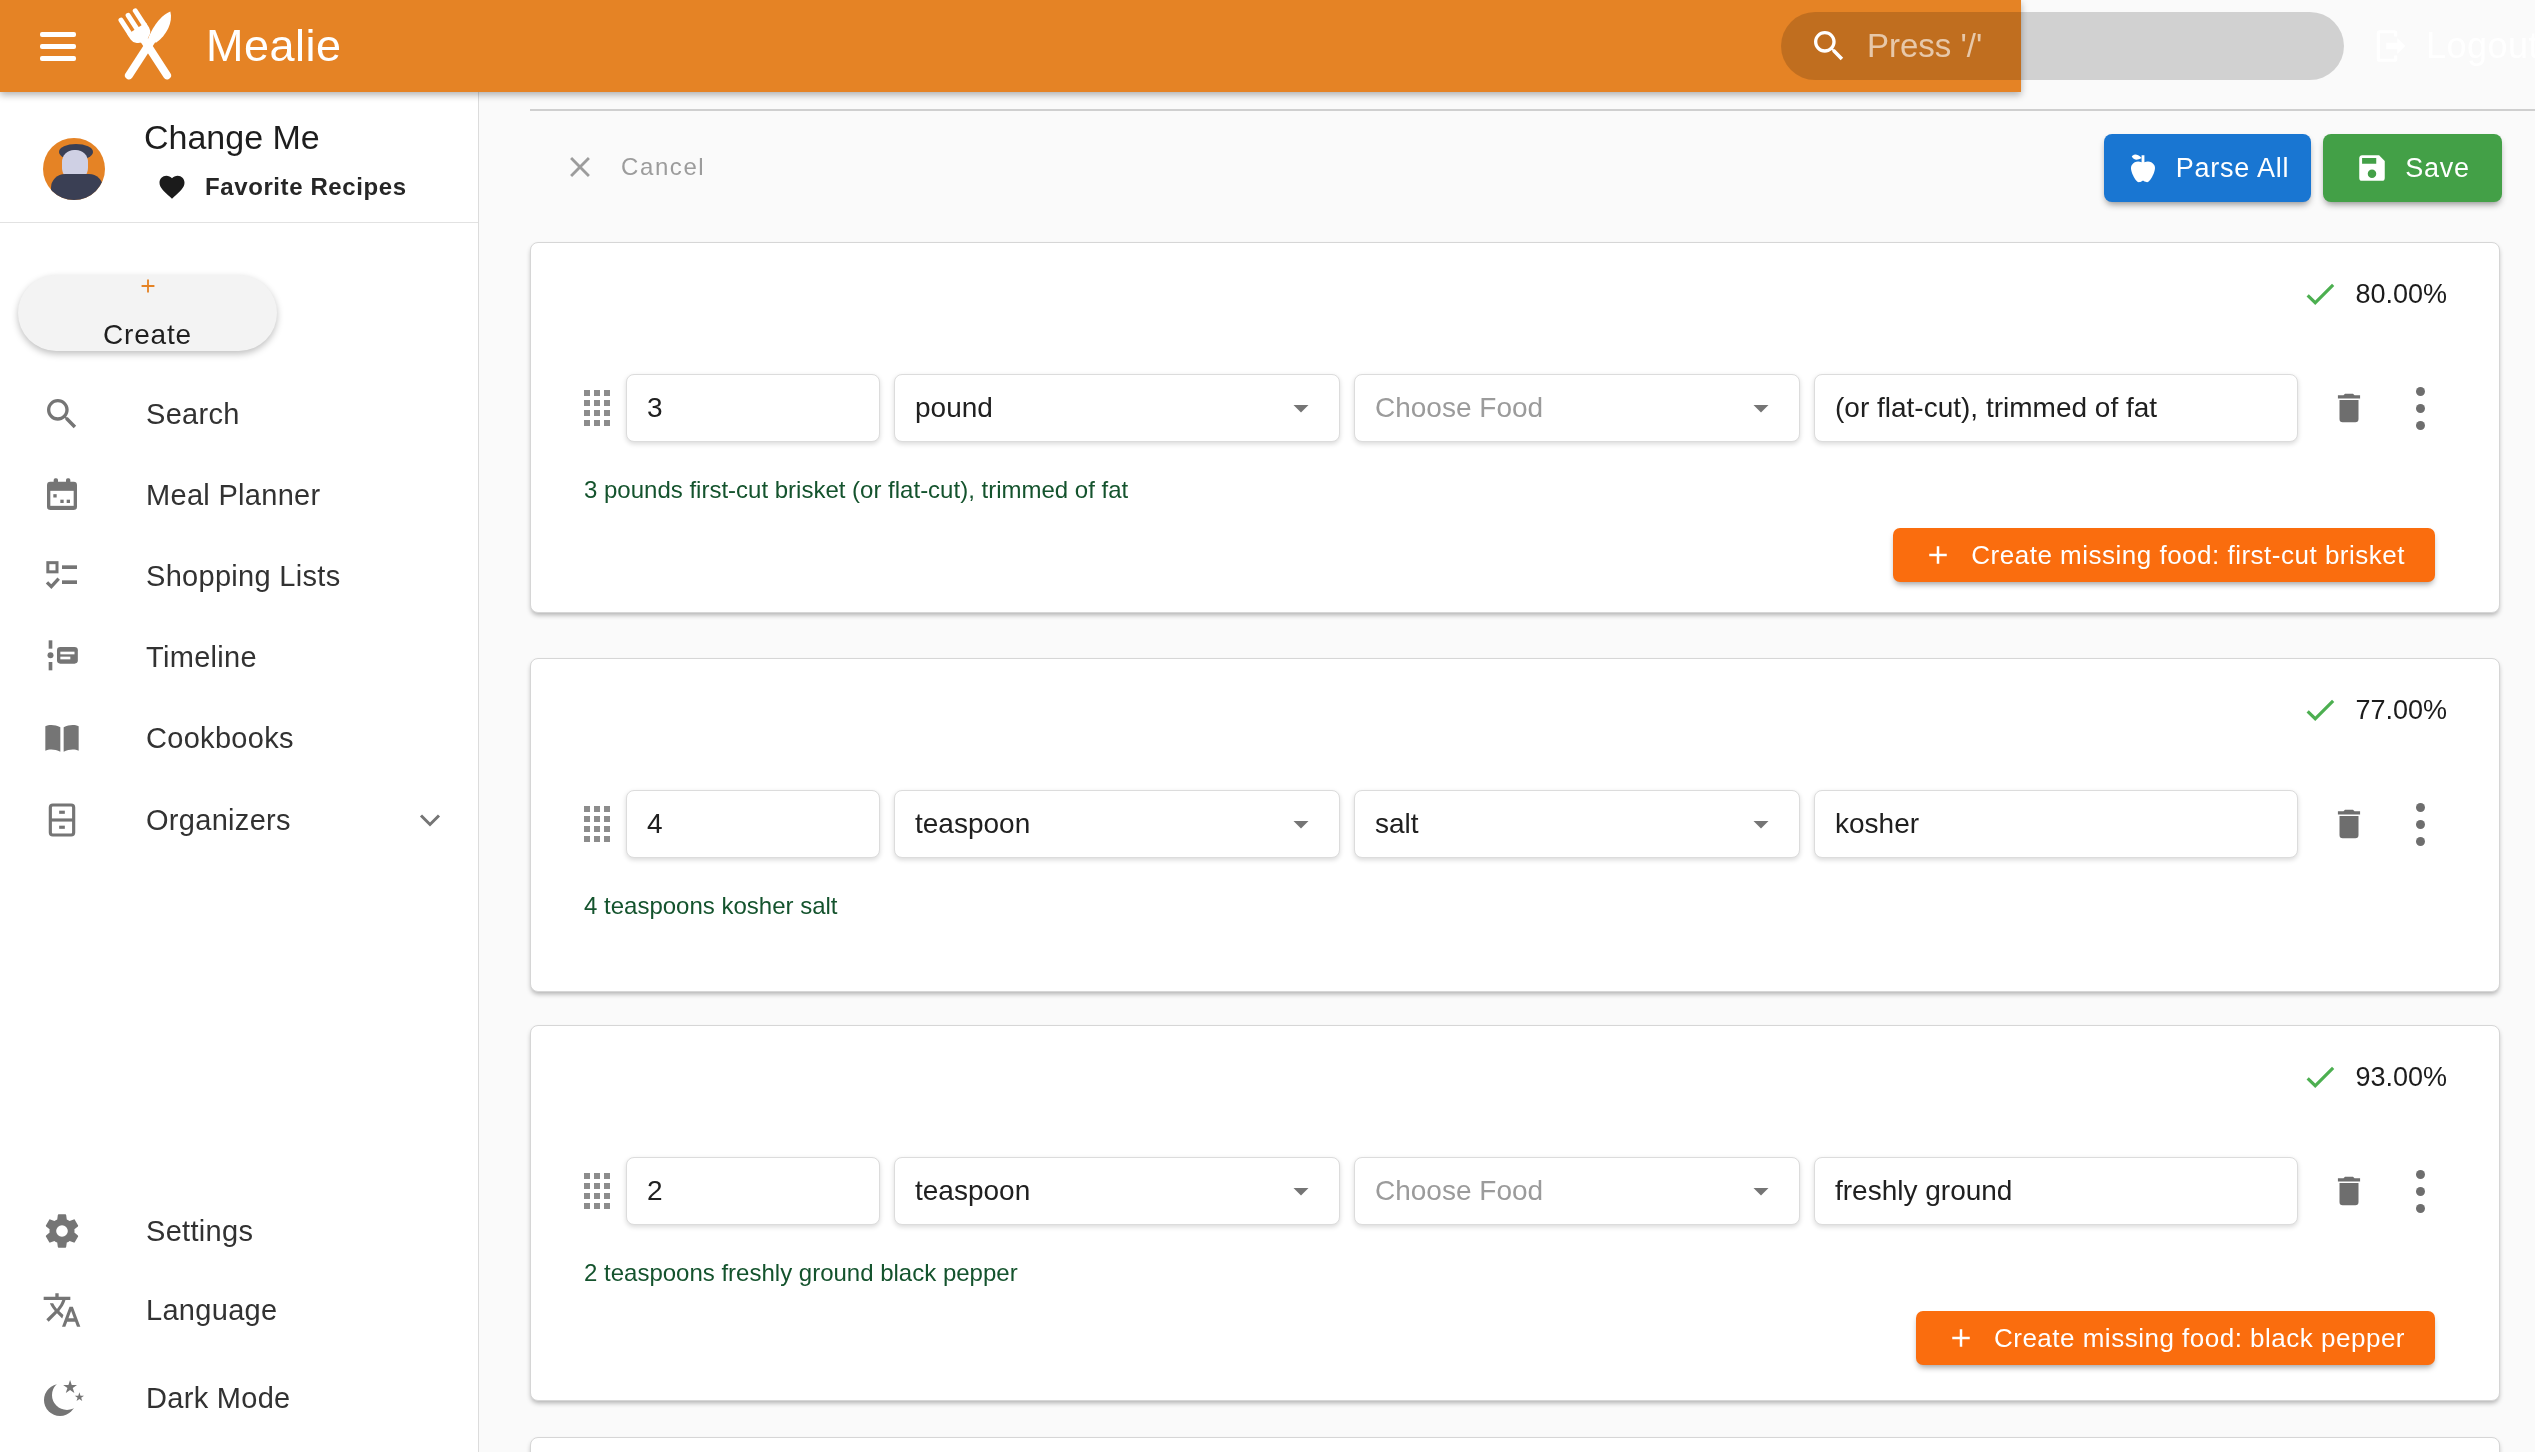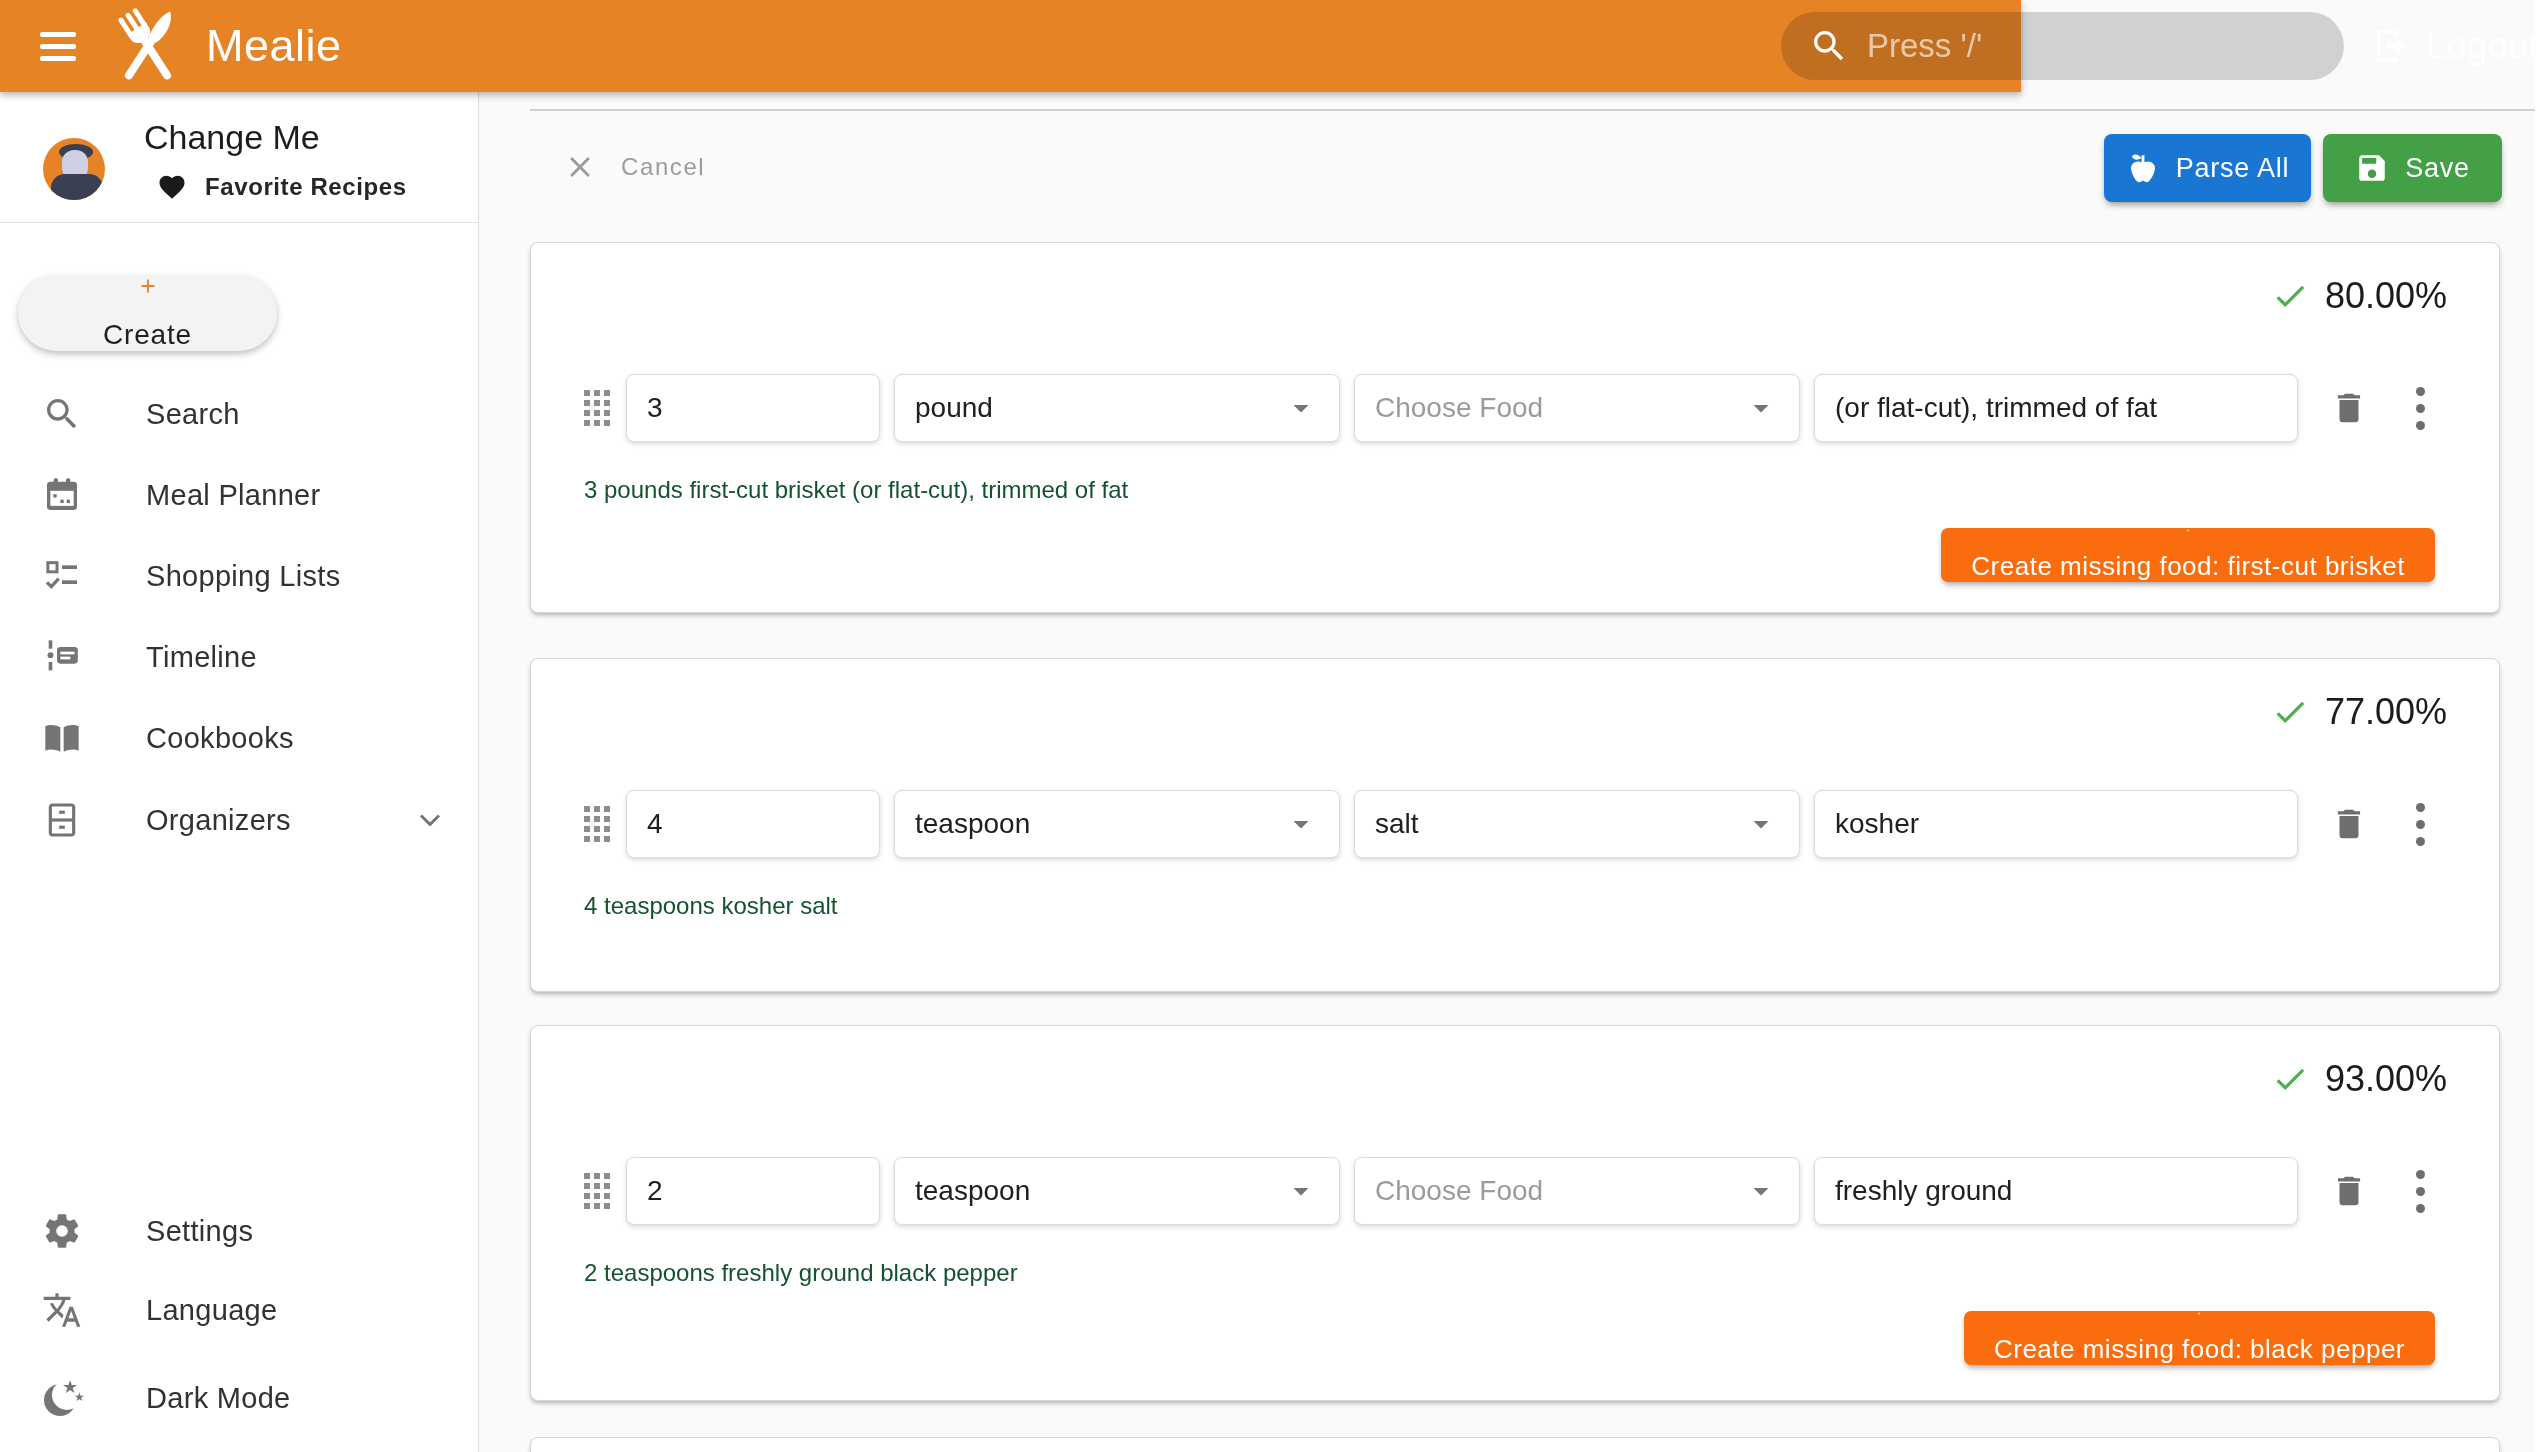--- a/index.html
+++ b/index.html
@@ -58,21 +58,21 @@
        color:#fff;font-family:inherit;font-size:27px;font-weight:500;letter-spacing:0.8px;cursor:pointer;
        box-shadow:0 4px 7px -2px rgba(0,0,0,.45)}
   .parse-btn{position:absolute;left:1625px;top:42px;width:207px;height:68px;background:#1976D2}
   .save-btn{position:absolute;left:1844px;top:42px;width:179px;height:68px;background:#43A047}
   
   .card{
     position:absolute;left:51px;width:1970px;background:#fff;border:1px solid #d6d6d6;border-radius:8px;
     box-shadow:0 3px 5px -1px rgba(0,0,0,.30);box-sizing:border-box;
   }
   .conf{position:absolute;top:32px;right:52px;display:flex;align-items:center;gap:16px}
-  .conf-val{font-size:36px;color:#1c1c1c}
+  .conf-val{font-size:27px;color:#1c1c1c}
   .row{position:absolute;left:53px;top:131px;height:68px;display:flex;align-items:center}
   .drag{display:grid;grid-template-columns:repeat(3,6px);grid-gap:4px;width:26px;cursor:grab}
   .drag i{width:6px;height:6px;background:#8c8c8c;display:block}
   .field{
     height:68px;background:#fff;border:1px solid #dcdcdc;border-radius:8px;box-sizing:border-box;
     display:flex;align-items:center;padding:0 20px;box-shadow:0 2px 5px rgba(0,0,0,.15);
   }
   .field input{border:none;outline:none;width:100%;font-family:inherit;font-size:28px;color:#202020;background:transparent;padding:0}
   .qty{width:254px;margin-left:16px}
   .sel{justify-content:space-between;cursor:pointer}
@@ -81,21 +81,21 @@
   .note{width:484px;margin-left:14px}
   .sel .val{font-size:28px;color:#202020}
   .sel .val.ph{color:#9b9b9b}
   .trash{margin-left:32px;cursor:pointer}
   .kebab{margin-left:44px;display:flex;flex-direction:column;gap:8px;cursor:pointer;padding:4px}
   .kebab i{width:9px;height:9px;border-radius:50%;background:#6e6e6e;display:block}
   .orig{position:absolute;left:53px;top:233px;font-size:24px;color:#14532d}
   .create-missing{
     position:absolute;right:64px;top:285px;height:54px;border:none;border-radius:7px;background:#FA6D0E;
     display:flex;align-items:center;gap:18px;padding:0 30px;color:#fff;font-family:inherit;font-size:26px;
-    font-weight:500;letter-spacing:0.5px;cursor:pointer;box-shadow:0 4px 6px -2px rgba(0,0,0,.4);flex-direction:column;
+    font-weight:500;letter-spacing:0.5px;cursor:pointer;box-shadow:0 4px 6px -2px rgba(0,0,0,.4);
   }
   
   .moon{position:relative;width:40px;height:40px}
   .moon .disc{position:absolute;left:2px;top:6px;width:32px;height:32px;border-radius:50%;background:#757575}
   .moon .bite{position:absolute;left:10px;top:2px;width:30px;height:30px;border-radius:50%;background:#fff}
   .moon .s1{position:absolute;left:20px;top:-2px;color:#757575;font-size:18px;font-family:"DejaVu Sans",sans-serif}
   .moon .s2{position:absolute;left:32px;top:12px;color:#757575;font-size:12px;font-family:"DejaVu Sans",sans-serif}
 </style>
 </head>
 <body>

